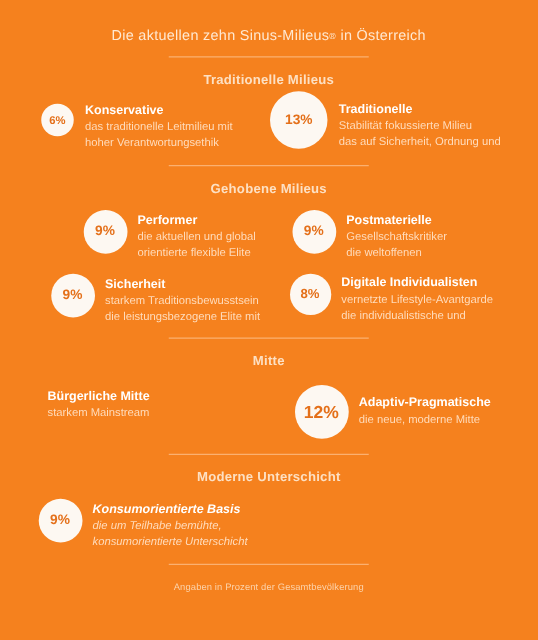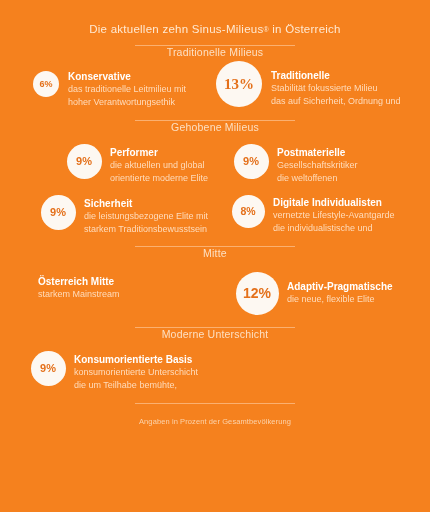--- a/index.html
+++ b/index.html
@@ -46,22 +46,22 @@
     background: #fbb97f;
     margin: 9px auto 0 auto;
     opacity: 0.85;
   }
 
   
   .section-label {
     text-align: center;
     color: #fde0c3;
     font-size: 10.5px;
-    font-weight: 400;
-    margin-top: 0;
+    font-weight: 700;
+    margin-top: 12px;
     letter-spacing: 0.2px;
   }
 
   
   .row {
     display: flex;
     width: 430px;
     box-sizing: border-box;
     padding: 0 6px;
   }
@@ -146,21 +146,21 @@
         <div class="texts">
           <div class="m-name">Konservative</div>
           <div class="m-desc">das traditionelle Leitmilieu mit</div>
           <div class="m-desc">hoher Verantwortungsethik</div>
         </div>
       </div>
     </div>
     <div class="col" style="padding-left:0px;margin-top:-10px;">
       <div class="entry">
         <div class="bubble-wrap" style="width:48px;height:48px;">
-          <div class="bubble" style="width:46px;height:46px;font-size:15px;font-family:Liberation Serif, serif;">
+          <div class="bubble" style="width:46px;height:46px;font-size:11px;">
             <span>13%</span>
           </div>
         </div>
         <div class="texts" style="padding-top:10px;">
           <div class="m-name">Traditionelle</div>
           <div class="m-desc">Stabilität fokussierte Milieu</div>
           <div class="m-desc">das auf Sicherheit, Ordnung und</div>
         </div>
       </div>
     </div>
@@ -173,21 +173,21 @@
     <div class="col" style="padding-left:60px;">
       <div class="entry">
         <div class="bubble-wrap" style="width:36px;height:36px;">
           <div class="bubble" style="width:35px;height:35px;font-size:11px;">
             <span>9%</span>
           </div>
         </div>
         <div class="texts" style="padding-top:4px;">
           <div class="m-name">Performer</div>
           <div class="m-desc">die aktuellen und global</div>
-          <div class="m-desc">orientierte moderne Elite</div>
+          <div class="m-desc">orientierte flexible Elite</div>
         </div>
       </div>
     </div>
     <div class="col" style="padding-left:18px;">
       <div class="entry">
         <div class="bubble-wrap" style="width:36px;height:36px;">
           <div class="bubble" style="width:35px;height:35px;font-size:11px;">
             <span>9%</span>
           </div>
         </div>
@@ -203,22 +203,22 @@
   <div class="row" style="margin-top:10px;">
     <div class="col" style="padding-left:34px;">
       <div class="entry">
         <div class="bubble-wrap" style="width:36px;height:36px;">
           <div class="bubble" style="width:35px;height:35px;font-size:11px;">
             <span>9%</span>
           </div>
         </div>
         <div class="texts" style="padding-top:4px;">
           <div class="m-name">Sicherheit</div>
+          <div class="m-desc">starkem Traditionsbewusstsein</div>
           <div class="m-desc">die leistungsbezogene Elite mit</div>
-          <div class="m-desc">starkem Traditionsbewusstsein</div>
         </div>
       </div>
     </div>
     <div class="col" style="padding-left:16px;">
       <div class="entry">
         <div class="bubble-wrap" style="width:34px;height:34px;">
           <div class="bubble" style="width:33px;height:33px;font-size:10.5px;">
             <span>8%</span>
           </div>
         </div>
@@ -231,55 +231,55 @@
     </div>
   </div>
 
   <div class="divider" style="margin-top:11px;"></div>
 
   <div class="section-label">Mitte</div>
   <div class="row" style="margin-top:6px;">
     <div class="col" style="padding-left:24px;">
       <div class="entry">
         <div class="texts" style="padding-top:11px;">
-          <div class="m-name">Österreich Mitte</div>
+          <div class="m-name">Bürgerliche Mitte</div>
           <div class="m-desc">starkem Mainstream</div>
         </div>
       </div>
     </div>
     <div class="col" style="padding-left:20px;margin-top:6px;">
       <div class="entry">
         <div class="bubble-wrap" style="width:44px;height:44px;">
           <div class="bubble" style="width:43px;height:43px;font-size:14px;">
             <span>12%</span>
           </div>
         </div>
         <div class="texts" style="padding-top:10px;">
           <div class="m-name">Adaptiv-Pragmatische</div>
-          <div class="m-desc">die neue, flexible Elite</div>
+          <div class="m-desc">die neue, moderne Mitte</div>
         </div>
       </div>
     </div>
   </div>
 
   <div class="divider" style="margin-top:12px;"></div>
 
   <div class="section-label">Moderne Unterschicht</div>
   <div class="row" style="margin-top:10px;">
     <div class="col" style="padding-left:24px;">
       <div class="entry">
         <div class="bubble-wrap" style="width:36px;height:36px;">
           <div class="bubble" style="width:35px;height:35px;font-size:11px;">
             <span>9%</span>
           </div>
         </div>
-        <div class="texts" style="padding-top:4px;">
+        <div class="texts" style="padding-top:4px;font-style:italic;">
           <div class="m-name">Konsumorientierte Basis</div>
+          <div class="m-desc">die um Teilhabe bemühte,</div>
           <div class="m-desc">konsumorientierte Unterschicht</div>
-          <div class="m-desc">die um Teilhabe bemühte,</div>
         </div>
       </div>
     </div>
   </div>
 
   <div class="divider" style="margin-top:12px;"></div>
 
   <div class="footer">Angaben in Prozent der Gesamtbevölkerung</div>
 
 </div>

